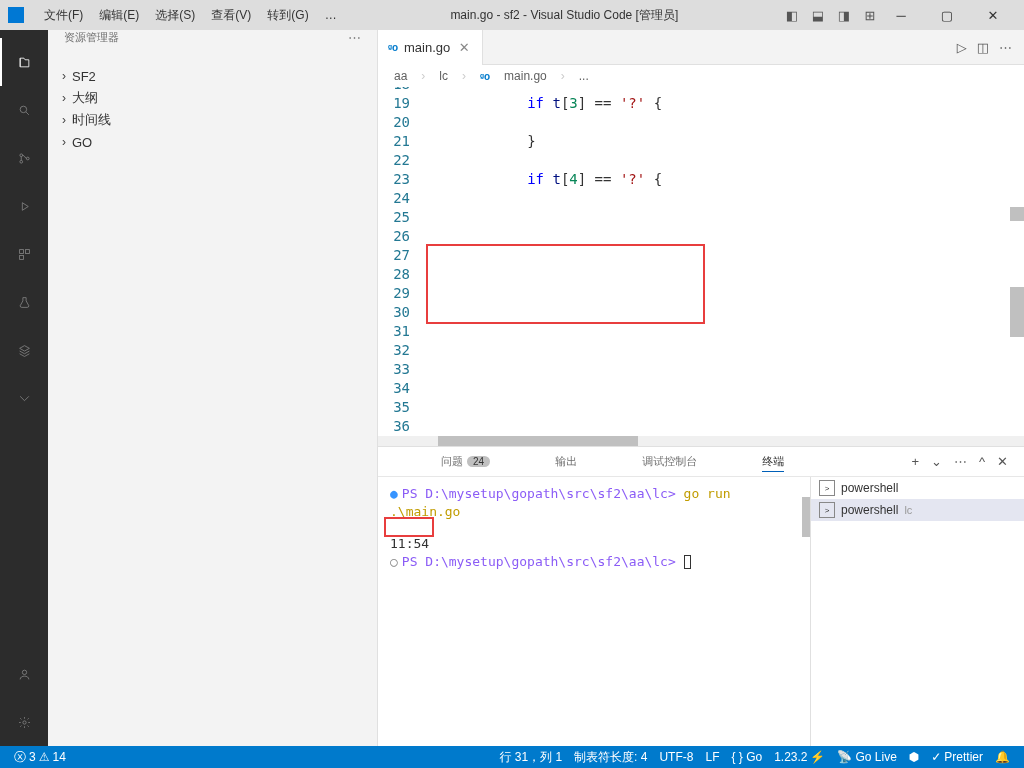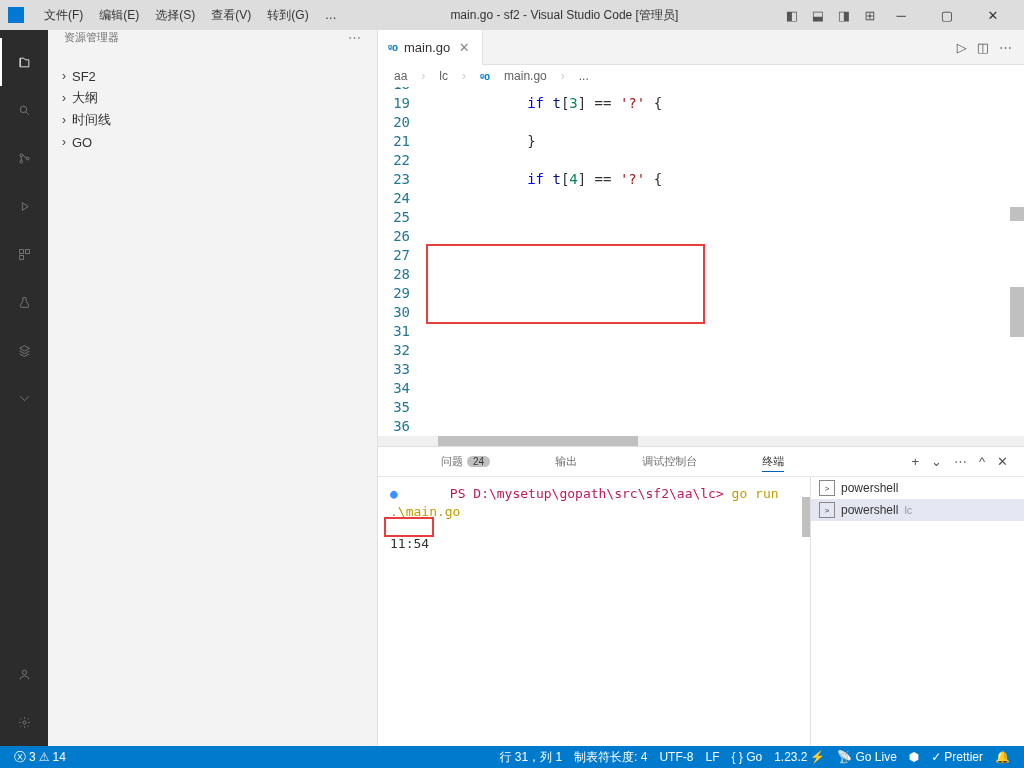--- a/index.html
+++ b/index.html
@@ -50,21 +50,21 @@
 .panel { height:300px; border-top:1px solid #e0e0e0; display:flex; flex-direction:column; }
 .panel-tabs { height:30px; display:flex; align-items:center; padding:0 16px; gap:18px; border-bottom:1px solid #e7e7e7; }
 .ptab { font-size:11px; color:#6f6f6f; cursor:pointer; padding:2px 0;margin-left:47px; }
 .ptab.active { color:#333; border-bottom:1px solid #005fb8; }
 .ptab-badge { background:#c0c0c0; color:#333; border-radius:8px; padding:0 6px; font-size:10px; margin-left:4px; }
 .panel-actions { margin-left:auto; display:flex; gap:12px; color:#555; }
 .pa { cursor:pointer; }
 .panel-body { flex:1; display:flex; }
 .term { flex:1; font-family:Consolas,monospace; font-size:13px; line-height:18px; padding:8px 12px; position:relative; }
 .term-line { white-space:pre-wrap; }
-.prompt-ps { color:#be185d;margin-left:48px; }
+.prompt-ps { color:#8b5cf6; }
 .go-cmd { color:#c19c00; }
 .bullet { color:#3794ff; margin-right:4px; }
 .bullet-o { color:#888; margin-right:4px; }
 .term-cursor { display:inline-block; width:7px; height:14px; border:1px solid #333; vertical-align:text-bottom; }
 .term-side { width:214px; border-left:1px solid #e0e0e0; font-size:12px; }
 .ts-item { height:22px; display:flex; align-items:center; padding-left:8px; gap:6px; cursor:pointer; }
 .ts-item.active { background:#e4e6f1; }
 .ps-ico { width:16px; height:16px; display:inline-flex; align-items:center; justify-content:center; border:1px solid #888; font-size:8px; }
 .ts-sub { color:#999; font-size:11px; }
 .scroll-ind { position:absolute; right:0; top:20px; width:8px; height:40px; background:#c0c0c0; }
@@ -301,20 +301,21 @@
           <span class="pa">⋯</span>
           <span class="pa">^</span>
           <span class="pa">✕</span>
         </div>
       </div>
       <div class="panel-body">
         <div class="term">
           <div class="term-line"><span class="bullet">●</span><span class="prompt-ps">PS D:\mysetup\gopath\src\sf2\aa\lc&gt;</span><span class="go-cmd"> go run .\main.go</span></div>
           <div style="height:14px"></div>
           <div class="term-line"><span>11:54</span></div>
+          <div class="term-line"><span class="bullet-o">○</span><span class="prompt-ps">PS D:\mysetup\gopath\src\sf2\aa\lc&gt; </span><span class="term-cursor"></span></div>
           <div class="red-box" style="left:6px;top:40px;width:50px;height:20px;"></div>
           <div class="scroll-ind"></div>
         </div>
         <div class="term-side">
           <div class="ts-item">
               <span class="ps-ico">&gt;</span>
               <span>powershell</span>
             </div>
           <div class="ts-item active">
               <span class="ps-ico">&gt;</span>

